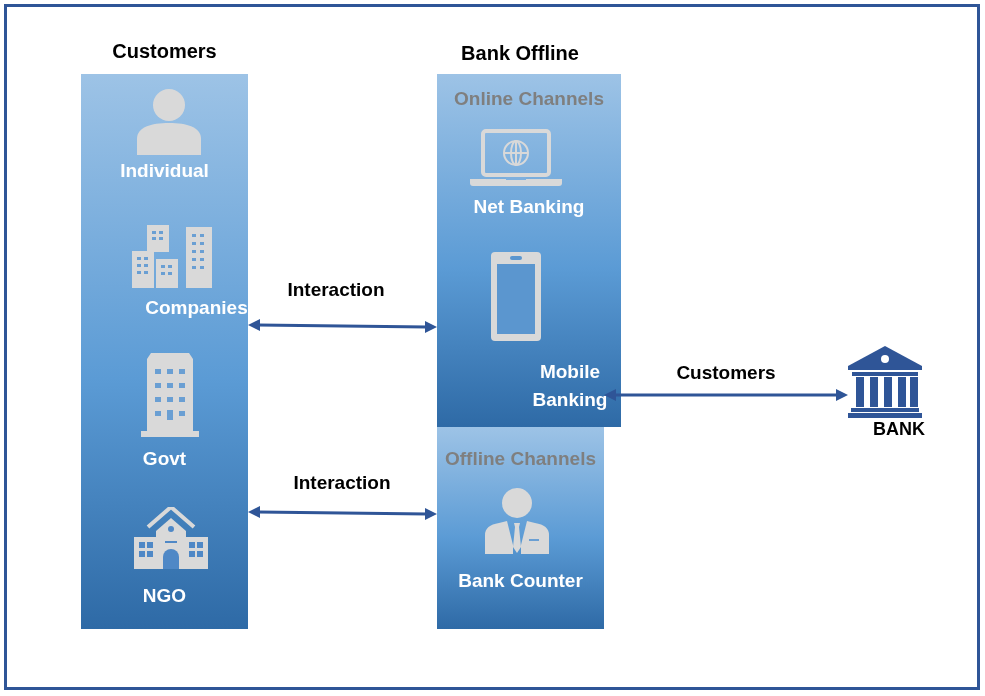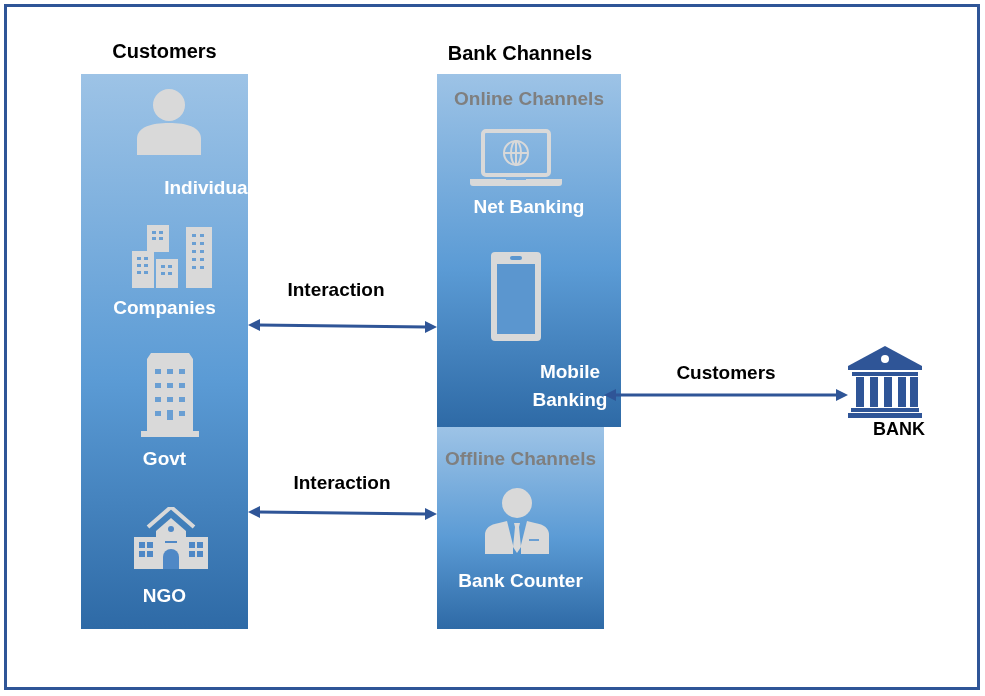--- a/index.html
+++ b/index.html
@@ -18,29 +18,29 @@
     .conn-label { position: absolute; font-weight: bold; font-size: 19px; color: #000; text-align: center; white-space: nowrap; }
     .arrow { position: absolute; }
     .bank-label { position: absolute; font-weight: bold; font-size: 18px; color: #000; text-align: right; }
   </style>
 </head>
 <body>
 
 <div class="frame"></div>
 
 <div class="col-title" style="left:81px; top:40px; width:167px;">Customers</div>
-<div class="col-title" style="left:420px; top:42px; width:200px;">Bank Channels</div>
+<div class="col-title" style="left:420px; top:42px; width:200px;">Bank Offline</div>
 
 <div class="panel" style="left:81px; top:74px; width:167px; height:555px;">
 
   <svg class="icon" style="left:56px; top:13px;" width="65" height="68" viewBox="0 0 65 68">
     <circle cx="32" cy="18" r="16" fill="#D9D9D9"></circle>
     <path d="M0 68 V52 C0 40 14 36 32 36 C50 36 64 40 64 52 V68 Z" fill="#D9D9D9"></path>
   </svg>
-  <div class="label" style="top:100px;padding-left:44px;">Individual</div>
+  <div class="label" style="top:83px;">Individual</div>
 
   <svg class="icon" style="left:51px; top:151px;" width="80" height="63" viewBox="0 0 80 63">
     <g fill="#D9D9D9">
       <rect x="15" y="0" width="22" height="27"></rect>
       <rect x="0" y="26" width="22" height="37"></rect>
       <rect x="24" y="34" width="22" height="29"></rect>
       <rect x="54" y="2" width="26" height="61"></rect>
     </g>
     <g fill="#6A9FD3">
       <rect x="20" y="6" width="4" height="3"></rect>
@@ -62,21 +62,21 @@
       <rect x="60" y="17" width="4" height="3"></rect>
         <rect x="68" y="17" width="4" height="3"></rect>
       <rect x="60" y="25" width="4" height="3"></rect>
         <rect x="68" y="25" width="4" height="3"></rect>
       <rect x="60" y="33" width="4" height="3"></rect>
         <rect x="68" y="33" width="4" height="3"></rect>
       <rect x="60" y="41" width="4" height="3"></rect>
         <rect x="68" y="41" width="4" height="3"></rect>
     </g>
   </svg>
-  <div class="label" style="top:220px;">Companies</div>
+  <div class="label" style="top:220px;padding-left:32px;">Companies</div>
 
   <svg class="icon" style="left:60px; top:279px;" width="58" height="84" viewBox="0 0 58 84">
     <path d="M6 84 V6 L10 0 H48 L52 6 V84 Z" fill="#D9D9D9"></path>
     <rect x="0" y="78" width="58" height="6" fill="#D9D9D9"></rect>
     <g fill="#6A9FD3">
       <rect x="14" y="16" width="6" height="5"></rect>
         <rect x="26" y="16" width="6" height="5"></rect>
         <rect x="38" y="16" width="6" height="5"></rect>
       <rect x="14" y="30" width="6" height="5"></rect>
         <rect x="26" y="30" width="6" height="5"></rect>

